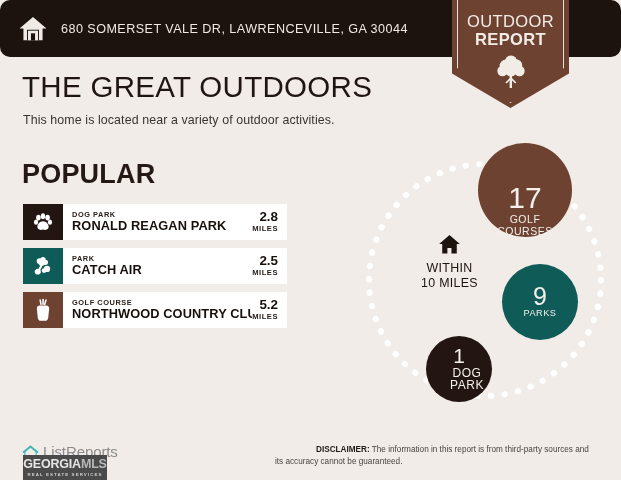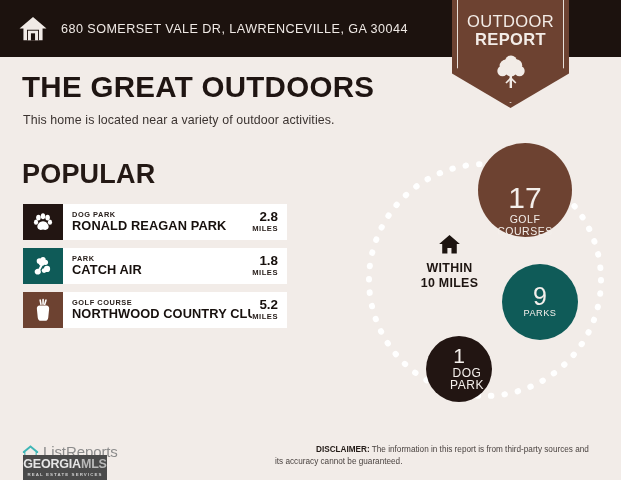--- a/index.html
+++ b/index.html
@@ -26,20 +26,21 @@
 
   
   #topbar {
     position: absolute;
     left: 0; top: 0;
     width: 621px;
     height: 57px;
     background: #1c120e;
     display: flex;
     align-items: center;
+    border-radius: 10px;
   }
   #topbar .home-icon {
     margin-left: 18px;
     width: 30px; height: 30px;
     display: block;
     flex: 0 0 auto;
   }
   #topbar .addr {
     margin-left: 13px;
     color: #efe9e5;
@@ -88,21 +89,21 @@
     transform: translateX(-50%);
     width: 30px; height: 34px;
   }
 
   
   #headline {
     position: absolute;
     left: 22px; top: 72px;
     color: #1f1512;
     font-size: 29.5px;
-    font-weight: 700;
+    font-weight: 400;
     letter-spacing: .3px;
     line-height: 1;
   }
   #subhead {
     position: absolute;
     left: 23px; top: 113px;
     color: #3b3330;
     font-size: 12.4px;
     letter-spacing: .1px;
   }
@@ -241,21 +242,21 @@
   #center-label {
     position: absolute;
     left: 37px; top: 96px;
     width: 125px;
     text-align: center;
   }
   #center-label .chouse { display:block; margin: 0 auto 6px auto; width: 23px; height: 21px;}
   #center-label .cl1, #center-label .cl2 {
     display: block;
     font-size: 12.4px;
-    font-weight: 700;
+    font-weight: 400;
     color: #1d1410;
     letter-spacing: .3px;
     line-height: 1.22;
   }
 
   
   #listreports {
     position: absolute;
     left: 22px; top: 443px;
     display: flex;
@@ -386,21 +387,21 @@
             <circle cx="13.2" cy="17.0" r="2.6"></circle>
             <path d="M6.3 14.9 c-1.9 0-3.4 1.5-3.4 3.3 0 1.8 1.5 3.2 3.4 3.2 1.9 0 3.4-1.4 3.4-3.2 0-1.8-1.5-3.3-3.4-3.3z"></path>
           </g>
         </svg>
       </div>
       <div class="poi-text">
         <span class="poi-cat">PARK</span>
         <span class="poi-name">CATCH AIR</span>
       </div>
       <div class="poi-dist">
-        <span class="poi-num">1.8</span>
+        <span class="poi-num">2.5</span>
         <span class="poi-unit">MILES</span>
       </div>
     </div>
 
     <div class="poi-row">
       <div class="poi-icon" style="background:#6d4231">
         <svg width="22" height="24" viewBox="0 0 24 26">
           <g fill="#ffffff">
             <path d="M8.6 1.2 c.6-.2 1.1.2 1.2.8 l.9 5.2 -1.6.3 -1.0-5.0c-.1-.6.0-1.1.5-1.3z"></path>
             <path d="M12.0 .6 c.6 0 1.0.5 1.0 1.1 l-.1 5.6 -1.7 0 .0-5.6c0-.6.3-1.1.8-1.1z"></path>

